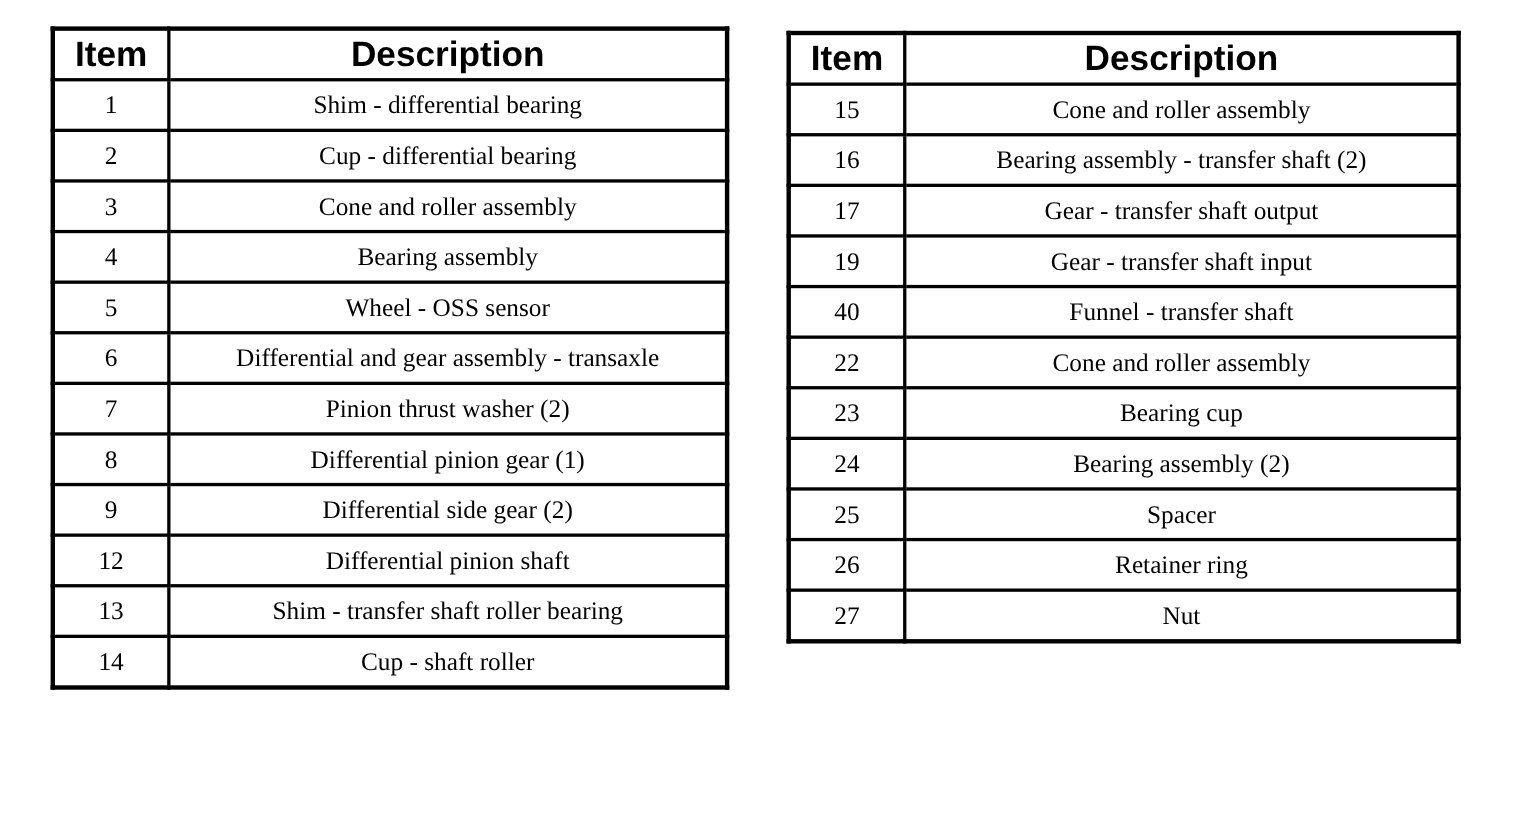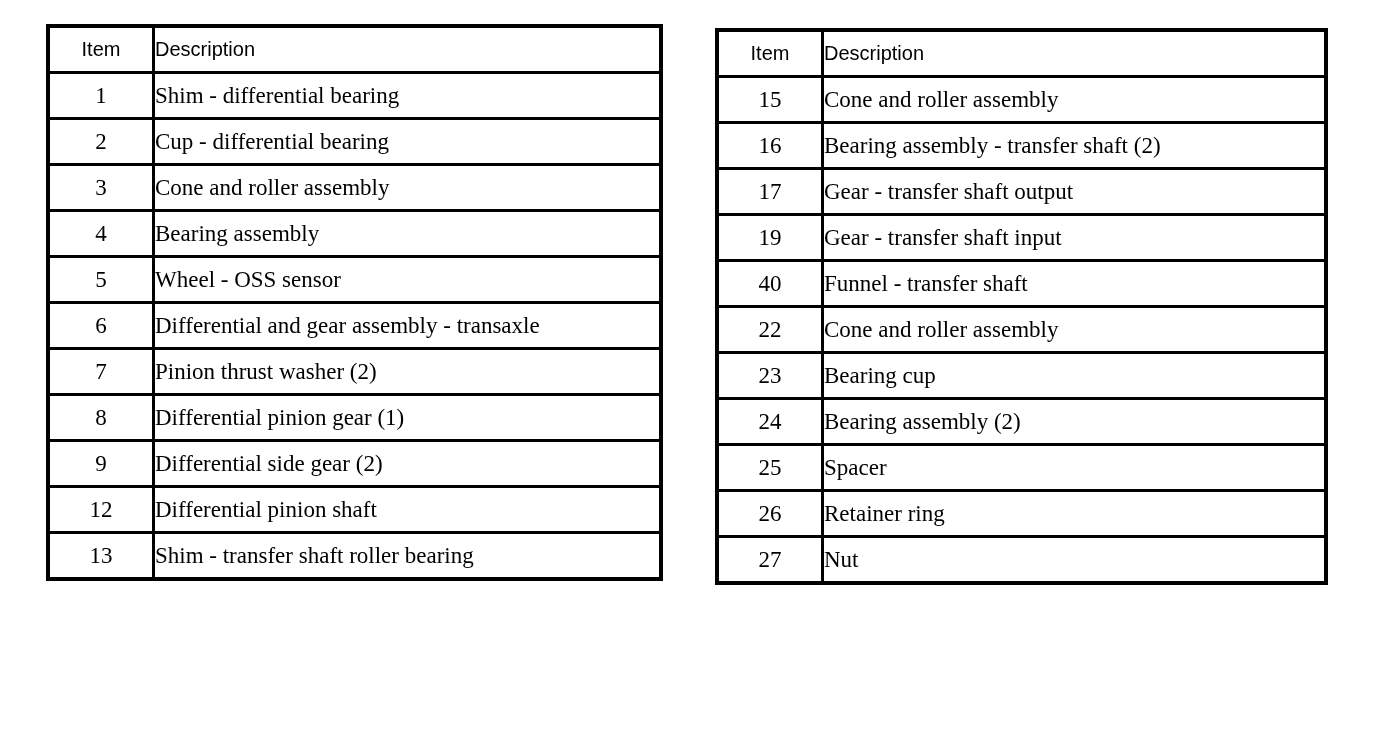--- a/index.html
+++ b/index.html
@@ -39,29 +39,29 @@
     height: 43px;
     vertical-align: middle;
     overflow: hidden;
     white-space: nowrap;
   }
   table.parts-table {
     border: 4px solid #000000;
   }
   table.parts-table th {
     font-family: "Liberation Sans", sans-serif;
-    font-weight: normal;
-    font-size: 20px;
+    font-weight: bold;
+    font-size: 32px;
   }
   th.item-col, td.item-cell {
     width: 102px;
     text-align: center;
   }
   th.desc-col, td.desc-cell {
-    text-align: left;
+    text-align: center;
     padding-left: 9px;
   }
   td.item-cell, td.desc-cell {
     font-family: "Liberation Serif", serif;
     font-size: 23px;
   }
 </style>
 </head>
 <body>
 
@@ -112,20 +112,24 @@
           <td class="desc-cell">Differential side gear (2)</td>
         </tr>
         <tr>
           <td class="item-cell">12</td>
           <td class="desc-cell">Differential pinion shaft</td>
         </tr>
         <tr>
           <td class="item-cell">13</td>
           <td class="desc-cell">Shim - transfer shaft roller bearing</td>
         </tr>
+        <tr>
+          <td class="item-cell">14</td>
+          <td class="desc-cell">Cup - shaft roller</td>
+        </tr>
       </tbody>
   </table>
 
   <table class="parts-table right-table">
     <thead>
       <tr>
         <th class="item-col">Item</th>
         <th class="desc-col">Description</th>
       </tr>
     </thead>

